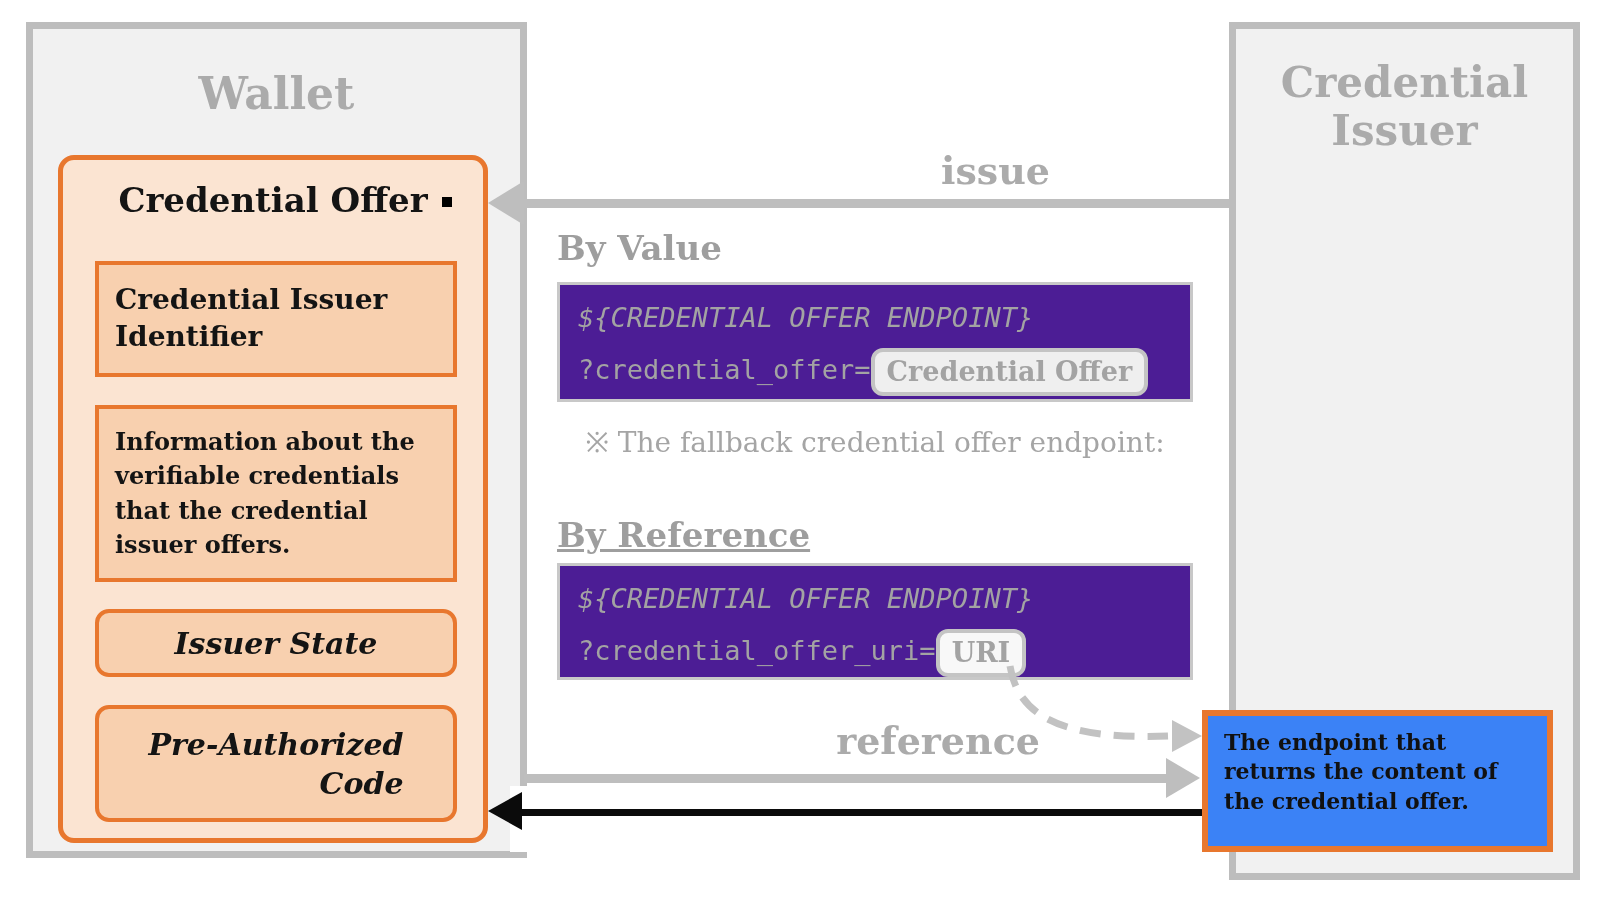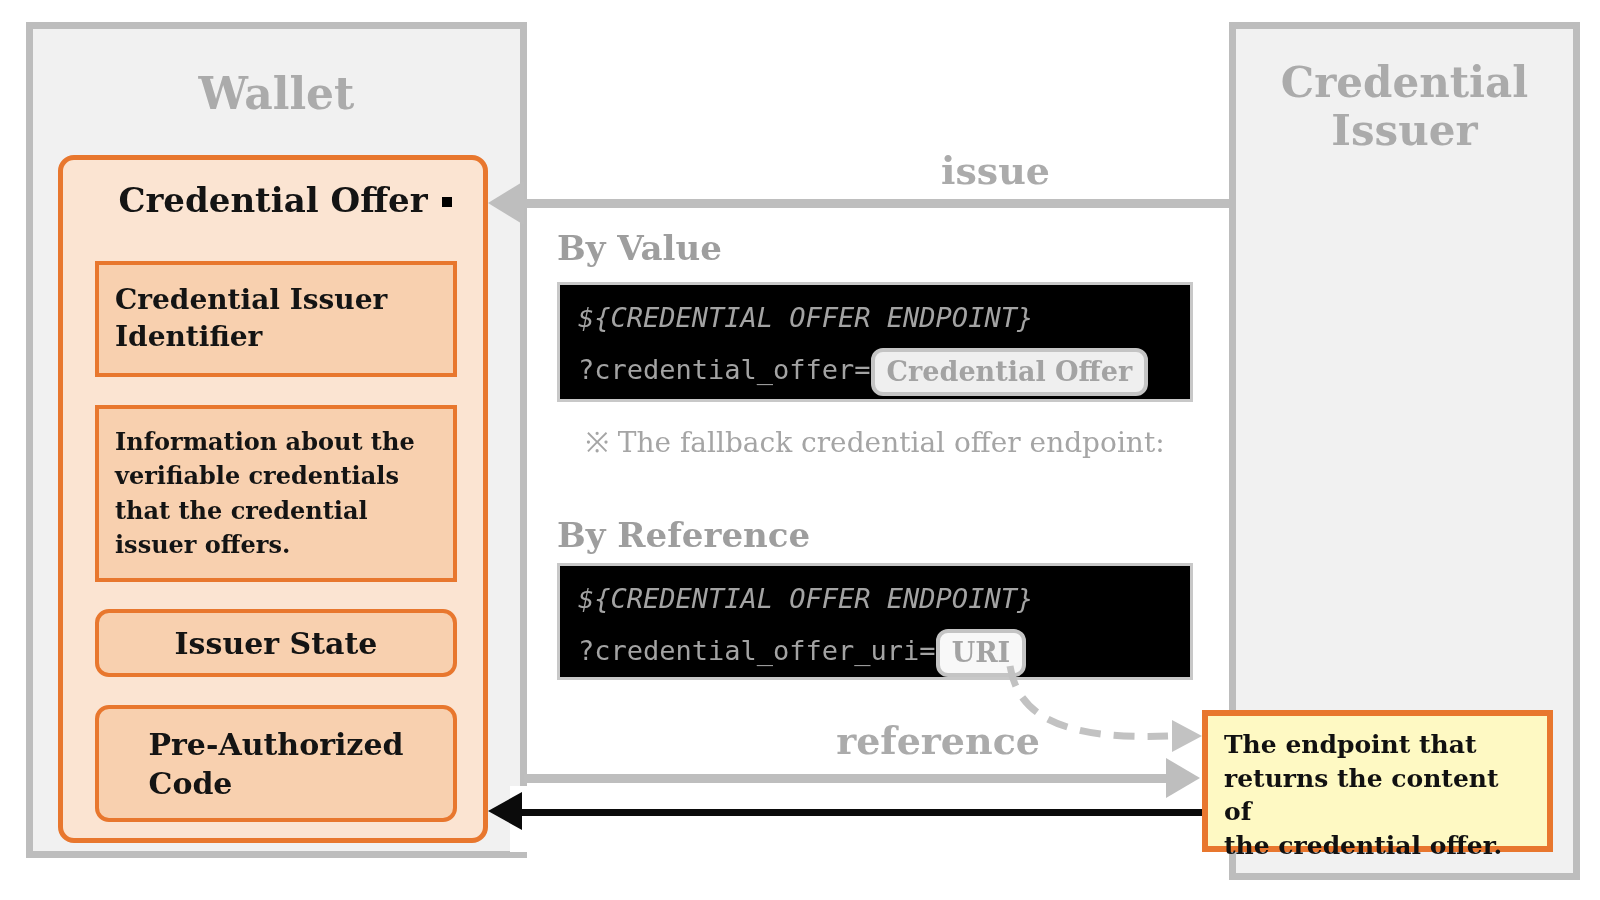--- a/index.html
+++ b/index.html
@@ -19,37 +19,37 @@
   
   .offer{position:absolute;left:58px;top:155px;width:430px;height:688px;box-sizing:border-box;
          border:5px solid #e8772e;border-radius:16px;background:#fbe4d2;}
   .offer-title{position:absolute;left:0;right:0;top:20px;text-align:center;color:#141414;
                font-weight:bold;font-size:34px;}
   .field{position:absolute;left:32px;width:362px;box-sizing:border-box;border:4px solid #e8772e;
          background:#f8d0af;color:#141414;font-weight:bold;display:flex;align-items:center;}
   .f-square{border-radius:0;}
   .f-round{border-radius:14px;}
   .f-left{justify-content:flex-start;padding:8px 16px;text-align:left;}
-  .f-center{justify-content:center;text-align:left;}
+  .f-center{justify-content:center;text-align:right;font-style:italic;}
   .field0{top:101px;height:116px;font-size:28px;line-height:1.32;}
   .field1{top:245px;height:177px;font-size:24px;line-height:1.42;}
   .field2{top:449px;height:68px;font-size:30px;}
   .field3{top:545px;height:117px;font-size:30px;line-height:1.3;}
 
   
   .flow-label{position:absolute;text-align:right;color:#ababab;font-weight:bold;font-size:38px;}
   .issue-label{left:700px;width:350px;top:148px;}
   .ref-label{left:690px;width:350px;top:718px;}
   .sec-head{position:absolute;color:#9e9e9e;font-weight:bold;font-size:34px;}
   .bv-head{left:557px;top:228px;}
-  .br-head{left:557px;top:515px;}
+  .br-head{left:557px;top:515px;text-decoration:underline;}
 
   
   .codebox{position:absolute;left:557px;width:636px;box-sizing:border-box;border:3px solid #c8c8c8;
-           background:#000000;padding:7px 18px;font-family:"DejaVu Sans Mono", monospace;
+           background:#4c1d95;padding:7px 18px;font-family:"DejaVu Sans Mono", monospace;
            font-size:27px;color:#a3a3a3;line-height:52px;}
   .codebox1{top:282px;height:120px;}
   .codebox2{top:563px;height:117px;}
   .code-line{display:block;white-space:nowrap;}
   .code-italic{font-style:italic;}
   .badge{display:inline-block;font-family:"DejaVu Serif", serif;font-weight:bold;color:#a3a3a3;
          border:4px solid #c4c4c4;border-radius:12px;padding:0 12px;line-height:40px;
          vertical-align:middle;}
   .badge1{background:#efefef;}
   .badge2{background:#f8f8f8;text-align:center;}
@@ -71,21 +71,21 @@
   .black-head{left:488px;top:792px;border-top:19px solid transparent;border-bottom:19px solid transparent;
               border-right:34px solid #0b0b0b;}
   .dash-head{left:1172px;top:720px;border-top:16px solid transparent;border-bottom:16px solid transparent;
              border-left:30px solid #c2c2c2;}
   .curve-svg{position:absolute;left:0;top:0;width:1600px;height:900px;pointer-events:none;}
   .white-patch{position:absolute;left:510px;top:786px;width:26px;height:66px;background:#ffffff;}
   .cursor-dot{position:absolute;left:442px;top:197px;width:10px;height:10px;background:#000;}
 
   
   .annotation{position:absolute;left:1202px;top:710px;width:351px;height:142px;box-sizing:border-box;
-              border:6px solid #e8772e;background:#fef9c3;color:#111;font-weight:bold;font-size:25px;
+              border:6px solid #e8772e;background:#3b82f6;color:#111;font-weight:bold;font-size:22px;
               line-height:1.34;padding:12px 16px;}
 </style>
 </head>
 <body>
 
 <div class="canvas">
 
   <div class="actor issuer">
     <div class="actor-title issuer-title preline">Credential
 Issuer</div>

